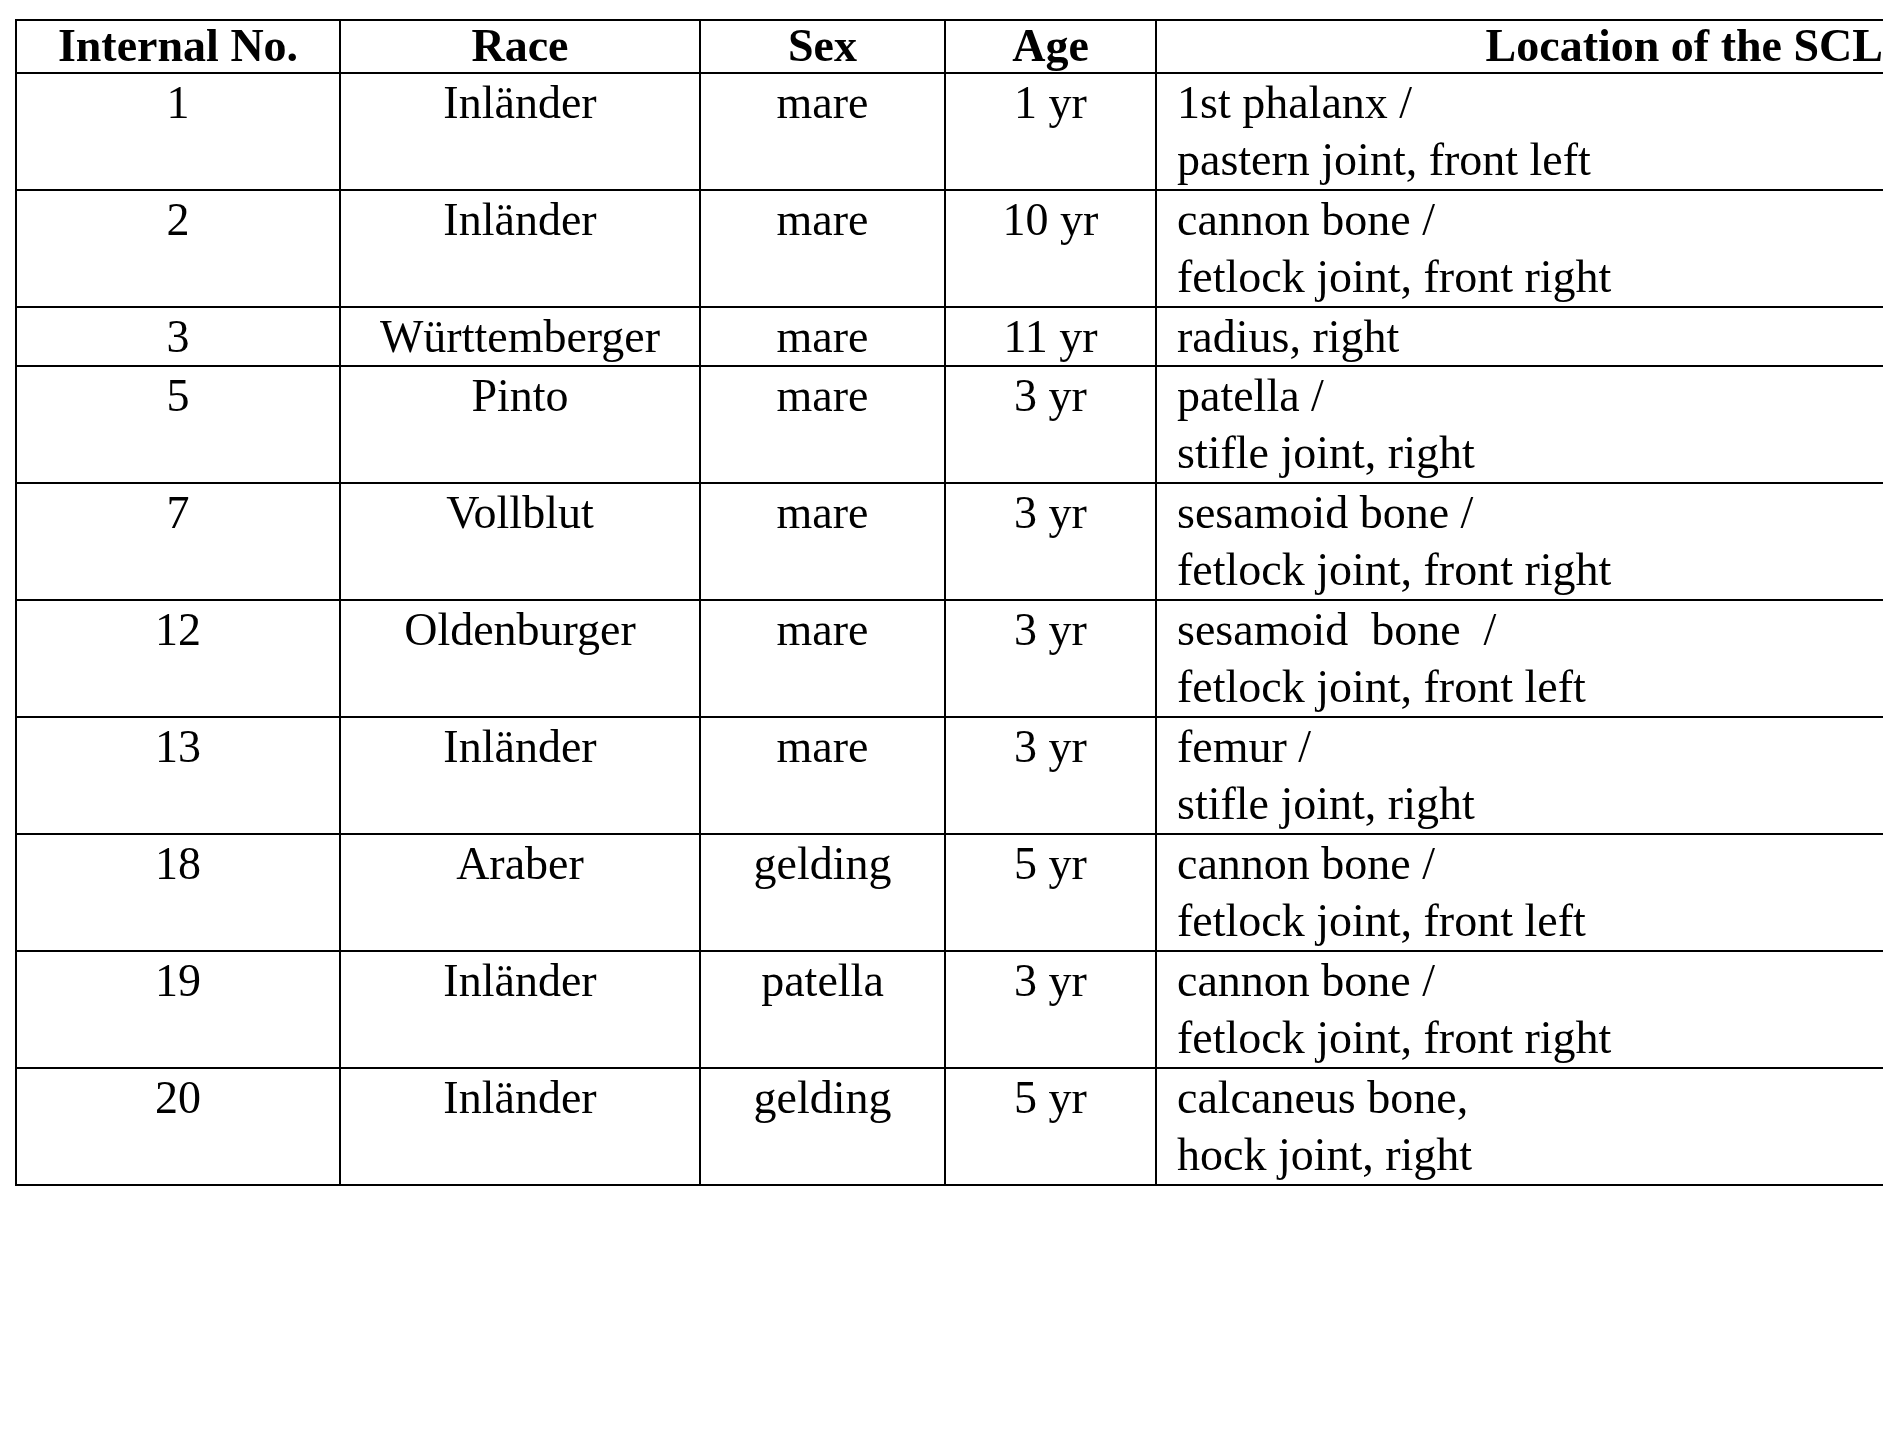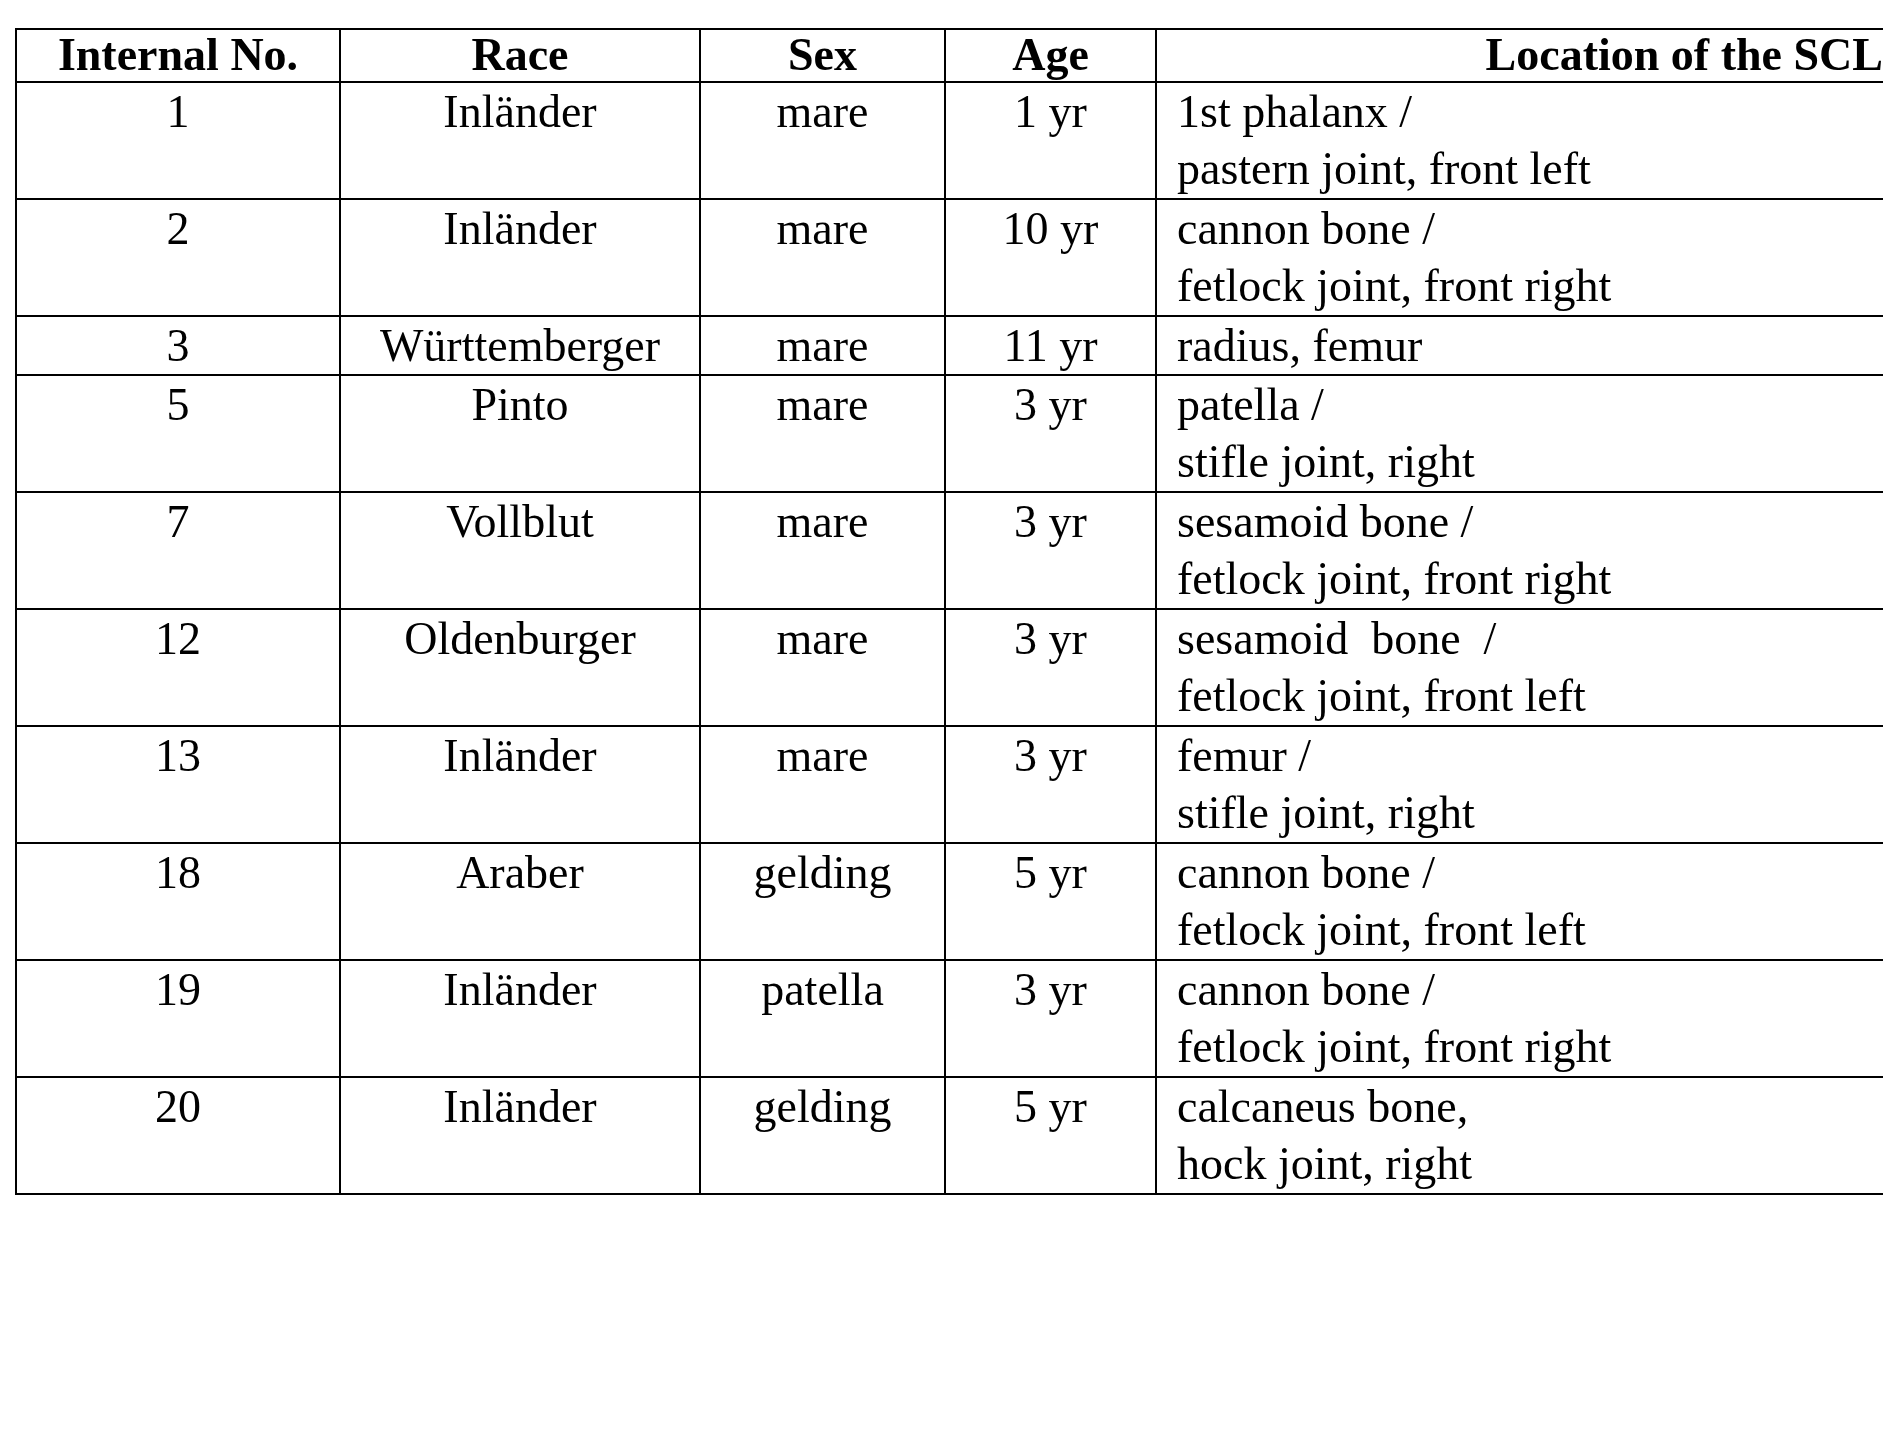--- a/index.html
+++ b/index.html
@@ -1,18 +1,18 @@
 <!DOCTYPE html>
 <html><head>
   <meta charset="utf-8">
   <style>
     html, body { margin:0; padding:0; background:#ffffff; }
     body { width:1889px; height:1435px; position:relative; overflow:hidden;
            font-family:"Liberation Serif", "DejaVu Serif", serif; color:#000; }
-    table { position:absolute; left:15px; top:28px; border-collapse:collapse;
+    table { position:absolute; left:15px; top:19px; border-collapse:collapse;
             table-layout:fixed; width:1867px; }
     td, th { border:2px solid #000; padding:0; vertical-align:top;
              font-size:46px; line-height:57px; }
     th { font-weight:bold; height:51px; line-height:50px; }
     tr.hdr th:last-child { text-align:right; padding-left:20px; }
     tr.hdr th { text-align:center; }
     td.c { text-align:center; }
     td.loc { text-align:left; padding-left:20px; white-space:pre; }
     tr.r2 td { height:115px; }
     tr.r1 td { height:57px; }
@@ -53,21 +53,21 @@
         <td class="c">Inländer</td>
         <td class="c">mare</td>
         <td class="c">10 yr</td>
         <td class="loc"><div>cannon bone /</div><div>fetlock joint, front right</div></td>
       </tr>
       <tr class="r1">
         <td class="c">3</td>
         <td class="c">Württemberger</td>
         <td class="c">mare</td>
         <td class="c">11 yr</td>
-        <td class="loc"><div>radius, femur</div></td>
+        <td class="loc"><div>radius, right</div></td>
       </tr>
       <tr class="r2">
         <td class="c">5</td>
         <td class="c">Pinto</td>
         <td class="c">mare</td>
         <td class="c">3 yr</td>
         <td class="loc"><div>patella /</div><div>stifle joint, right</div></td>
       </tr>
       <tr class="r2">
         <td class="c">7</td>

